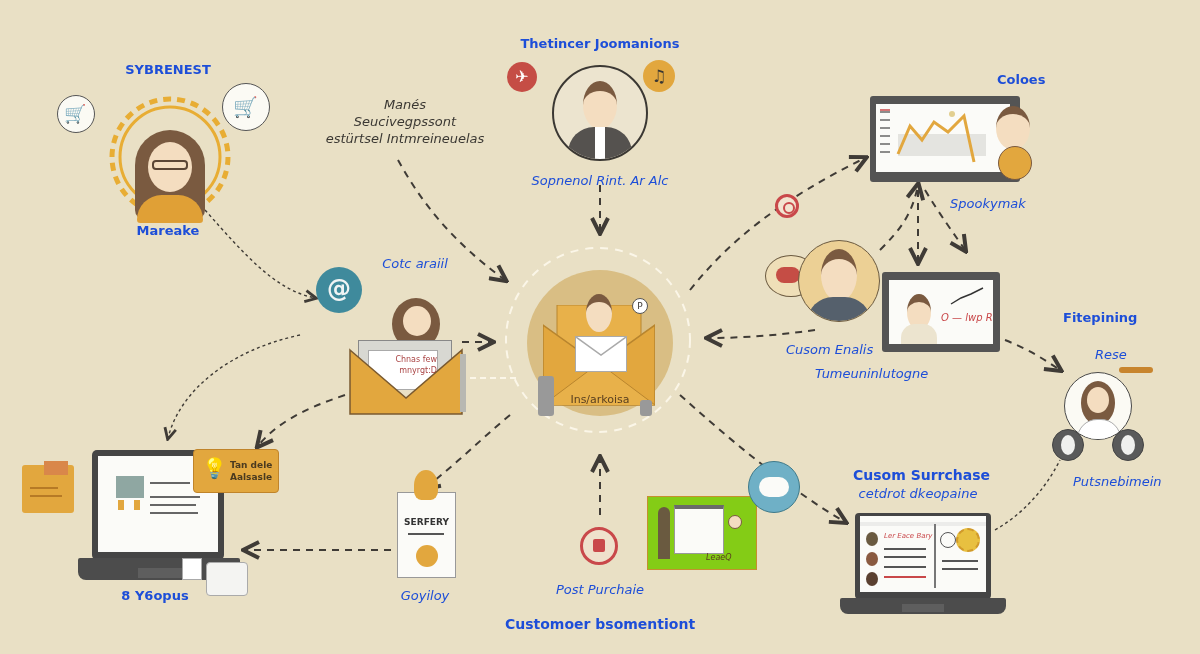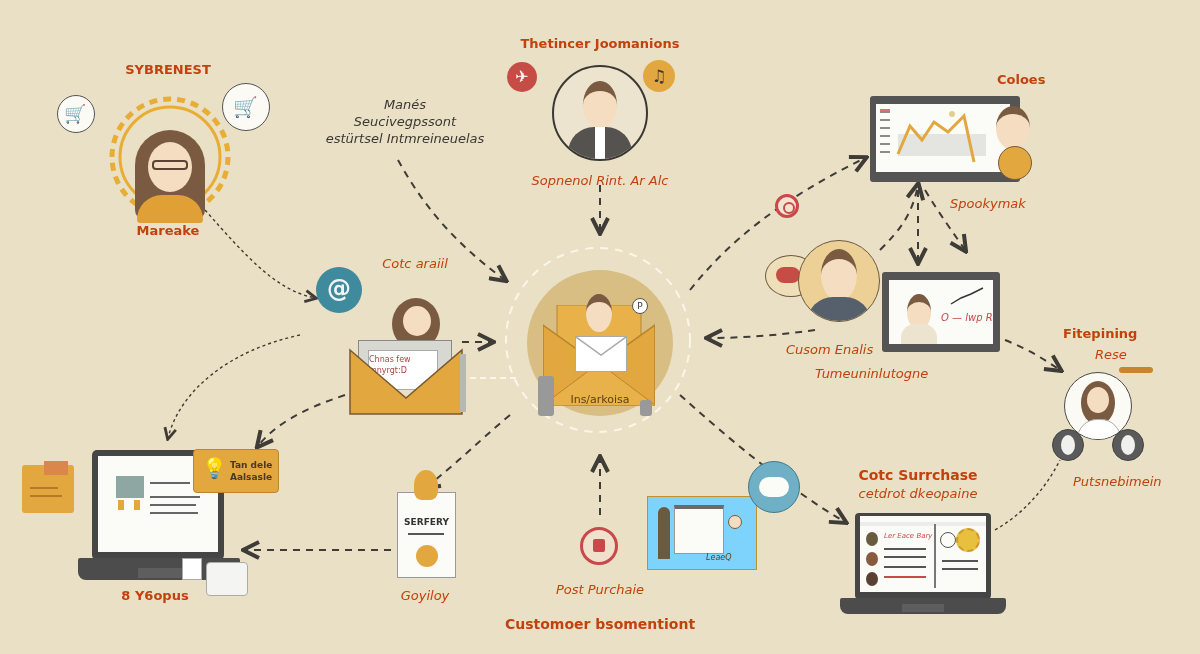--- a/index.html
+++ b/index.html
@@ -1,18 +1,18 @@
 <!DOCTYPE html>
 <html><head>
 <meta charset="utf-8">
 <style>
   html,body{margin:0;padding:0;}
   body{width:1200px;height:654px;background:#e9e0c5;position:relative;overflow:hidden;font-family:"DejaVu Sans","Liberation Sans",sans-serif;color:#3a3530;}
   .abs{position:absolute;}
-  .lbl{position:absolute;font-size:13px;color:#c2410c;white-space:nowrap;}
+  .lbl{position:absolute;font-size:13px;color:#1d4ed8;white-space:nowrap;}
   .lbl.b{font-weight:bold;}
   .lbl.i{font-style:italic;}
   .c{text-align:center;}
   svg.conn{position:absolute;left:0;top:0;}
   .circle{position:absolute;border-radius:50%;}
   .screen{position:absolute;background:#fbfbf8;border:2px solid #d8d8d2;}
   .line{position:absolute;height:2px;background:#9a9a94;}
 </style>
 </head>
 <body>
@@ -107,21 +107,21 @@
 <div class="circle" style="left:775px;top:194px;width:24px;height:24px;background:#f2e4d0;border:3px solid #c9484a;box-sizing:border-box;">
   <div class="circle" style="left:5px;top:5px;width:8px;height:8px;border:2px solid #c9484a;"></div>
 </div>
 
 <div class="lbl i c" style="left:360px;top:256px;width:110px;">Cotc araiil</div>
 <div class="circle" style="left:316px;top:267px;width:46px;height:46px;background:#3f8a9c;color:#f0f4f4;font-size:24px;text-align:center;line-height:44px;font-weight:bold;">@</div>
 <div>
   <div class="circle" style="left:392px;top:298px;width:48px;height:52px;background:#7a5a40;"></div>
   <div class="circle" style="left:403px;top:306px;width:28px;height:30px;background:#f4ddc0;"></div>
   <div class="abs" style="left:358px;top:340px;width:92px;height:32px;background:#d8d8d2;border:1.5px solid #888;"></div>
-  <div class="abs" style="left:368px;top:350px;width:70px;height:40px;background:#fff;border:1px solid #aaa;font-size:8px;color:#a44;text-align:left;line-height:11px;padding-top:3px;box-sizing:border-box;">
+  <div class="abs" style="left:368px;top:350px;width:70px;height:40px;background:#fff;border:1px solid #aaa;font-size:8px;color:#a44;text-align:right;line-height:11px;padding-top:3px;box-sizing:border-box;">
     <div>Chnas few</div>
     <div>mnyrgt:D</div>
   </div>
   <svg class="abs" style="left:348px;top:340px;" width="118" height="78">
     <path d="M2,10 L58,58 L114,10 L114,74 L2,74 Z" fill="#e2a73e" stroke="#7a5a30" stroke-width="1.5"></path>
     <rect x="112" y="14" width="8" height="58" fill="#b8b8b2"></rect>
   </svg>
 </div>
 
 <div>
@@ -158,21 +158,21 @@
       <div class="abs" style="left:52px;top:32px;font-size:10px;color:#c9484a;font-style:italic;">O — lwp R</div>
       <svg class="abs" style="left:60px;top:4px;" width="40" height="24">
           <polyline points="2,20 12,14 22,10 34,4" fill="none" stroke="#333" stroke-width="1.4"></polyline>
         </svg>
     </div>
   </div>
 </div>
 <div class="lbl i" style="left:786px;top:342px;">Cusom Enalis</div>
 <div class="lbl i" style="left:815px;top:366px;">Tumeuninlutogne</div>
 
-<div class="lbl b" style="left:1063px;top:326px;">Fitepining</div>
+<div class="lbl b" style="left:1063px;top:310px;">Fitepining</div>
 <div class="lbl i" style="left:1095px;top:347px;">Rese</div>
 <div class="abs" style="left:1119px;top:367px;width:34px;height:6px;background:#c8852e;border-radius:3px;"></div>
 <div>
   <div class="circle" style="left:1064px;top:372px;width:66px;height:66px;background:#fbfaf4;border:1.5px solid #4a4a4a;overflow:hidden;">
     <div class="circle" style="left:16px;top:8px;width:34px;height:44px;background:#7a5a40;"></div>
     <div class="circle" style="left:22px;top:14px;width:22px;height:26px;background:#f4ddc0;"></div>
     <div class="abs" style="left:12px;top:46px;width:42px;height:24px;background:#fff;border:1px solid #aaa;border-radius:20px 20px 0 0;"></div>
   </div>
   <div class="circle" style="left:1052px;top:429px;width:30px;height:30px;background:#5a5a5a;border:1.5px solid #444;">
     <div class="circle" style="left:8px;top:5px;width:14px;height:20px;background:#f0f0ee;"></div>
@@ -224,32 +224,32 @@
   <div class="circle" style="left:414px;top:470px;width:24px;height:30px;background:#e2a73e;border-radius:50% 50% 30% 30%;"></div>
 </div>
 <div class="lbl i c" style="left:385px;top:588px;width:80px;">Goyiloy</div>
 
 <div class="circle" style="left:580px;top:527px;width:38px;height:38px;background:#efe1cc;border:3px solid #c9484a;box-sizing:border-box;">
   <div class="abs" style="left:10px;top:9px;width:12px;height:13px;background:#c9484a;border-radius:2px;"></div>
 </div>
 <div class="lbl i c" style="left:540px;top:582px;width:120px;">Post Purchaie</div>
 
 <div>
-  <div class="abs" style="left:647px;top:496px;width:108px;height:72px;background:#7dd3fc;border:1px solid #c58f2e;">
+  <div class="abs" style="left:647px;top:496px;width:108px;height:72px;background:#84cc16;border:1px solid #c58f2e;">
     <div class="abs" style="left:26px;top:8px;width:48px;height:44px;background:#fbfbf8;border:1px solid #999;border-top:4px solid #6a6a6a;"></div>
     <div class="abs" style="left:10px;top:10px;width:12px;height:52px;background:#6a5a40;border-radius:6px 6px 0 0;"></div>
     <div class="circle" style="left:80px;top:18px;width:12px;height:12px;background:#f4ddc0;border:1px solid #7a5a40;"></div>
     <div class="abs" style="left:58px;top:56px;font-size:8px;font-style:italic;color:#5a3f20;">LeaeQ</div>
   </div>
   <div class="circle" style="left:748px;top:461px;width:50px;height:50px;background:#6fb0c6;border:1.5px solid #3f7a8a;">
     <div class="abs" style="left:10px;top:15px;width:30px;height:20px;background:#fbfbf8;border-radius:12px;"></div>
   </div>
 </div>
 
-<div class="lbl b c" style="left:853px;top:467px;width:130px;font-size:14px;">Cotc Surrchase</div>
+<div class="lbl b c" style="left:853px;top:467px;width:130px;font-size:14px;">Cusom Surrchase</div>
 <div class="lbl i c" style="left:853px;top:486px;width:130px;">cetdrot dkeopaine</div>
 <div>
   <div class="abs" style="left:855px;top:513px;width:136px;height:86px;background:#454545;border-radius:4px;">
     <div class="screen" style="left:5px;top:3px;width:126px;height:76px;border:none;">
       <div class="line" style="left:0;top:6px;width:126px;height:4px;background:#ececea;"></div>
       <div class="circle" style="left:6px;top:16px;width:12px;height:14px;background:#6a5a40;"></div>
       <div class="circle" style="left:6px;top:36px;width:12px;height:14px;background:#8a5a40;"></div>
       <div class="circle" style="left:6px;top:56px;width:12px;height:14px;background:#5a4030;"></div>
       <div class="abs" style="left:24px;top:16px;font-size:7px;font-style:italic;color:#c9484a;">Ler Eace Bary</div>
       <div class="line" style="left:24px;top:32px;width:42px;height:1.5px;background:#555;"></div>

